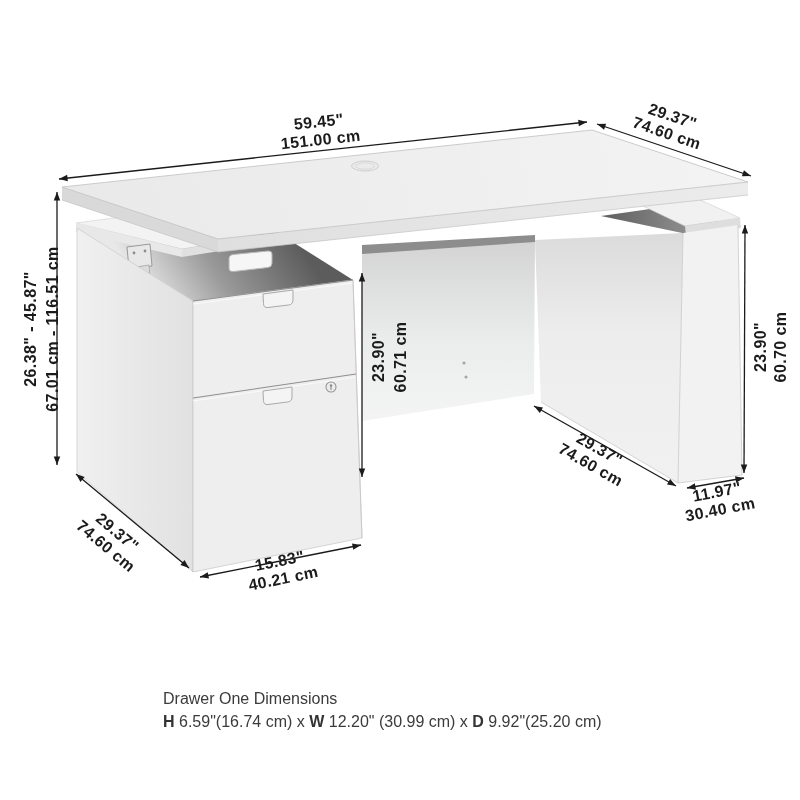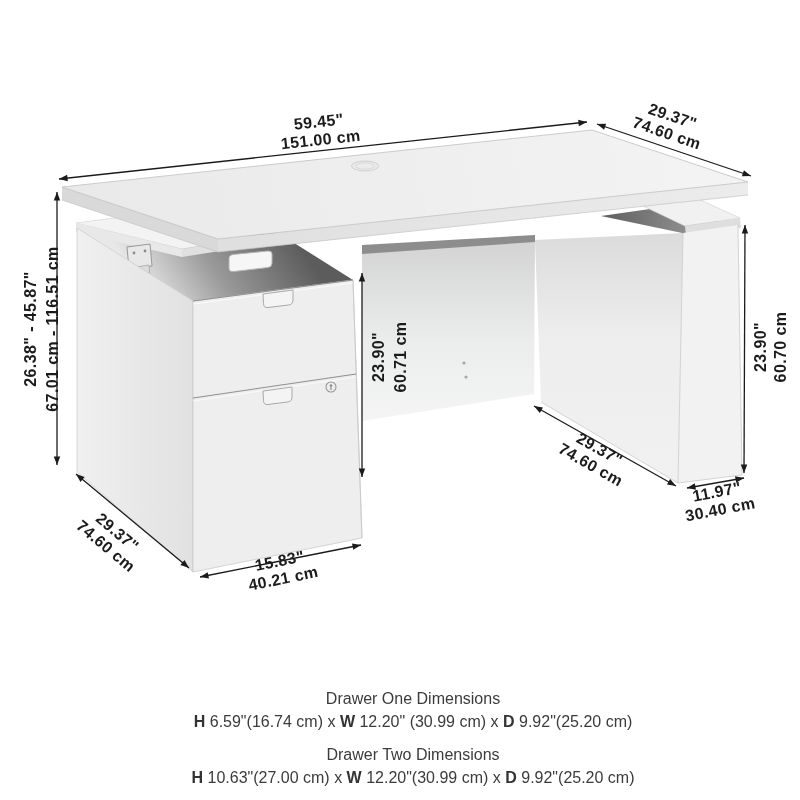--- a/index.html
+++ b/index.html
@@ -6,21 +6,21 @@
   #stage{position:relative;width:800px;height:800px;background:#ffffff;overflow:hidden;
          font-family:"Liberation Sans",sans-serif;}
   svg{position:absolute;left:0;top:0;}
   .dim-line{stroke:#1b1b1b;stroke-width:1.3;fill:none;}
   .dim-text{font-family:"Liberation Sans",sans-serif;font-size:16px;font-weight:700;
             fill:#1b1b1b;letter-spacing:.4px;}
   .edge{stroke:#c3c3c3;stroke-width:.7;fill:none;}
   .seam{stroke:#8f8f8f;stroke-width:1.1;fill:none;}
   .seam-light{stroke:#fafafa;stroke-width:1;fill:none;}
   .specs{position:absolute;left:163px;top:688px;width:500px;color:#3b3b3b;
-         font-size:16px;line-height:22.5px;text-align:center;}
+         font-size:16px;line-height:22.5px;}
   .spec-block{margin:0 0 11px 0;}
   .spec-title{margin:0;font-weight:400;}
   .spec-line{margin:0;}
   .spec-line b{font-weight:700;color:#333333;}
 </style>
 </head>
 <body>
 
 <div id="stage">
 <svg width="800" height="800" viewBox="0 0 800 800">
@@ -170,18 +170,14 @@
       <text class="dim-text" text-anchor="middle" y="12">40.21 cm</text>
     </g>
   </g>
 </svg>
 
   <div class="specs">
     <div class="spec-block">
       <p class="spec-title">Drawer One Dimensions</p>
       <p class="spec-line"><b>H</b><span> 6.59"(16.74 cm) x </span><b>W</b><span> 12.20" (30.99 cm) x </span><b>D</b><span> 9.92"(25.20 cm)</span></p>
     </div>
-    <div class="spec-block">
-      <p class="spec-title">Drawer Two Dimensions</p>
-      <p class="spec-line"><b>H</b><span> 10.63"(27.00 cm) x </span><b>W</b><span> 12.20"(30.99 cm) x </span><b>D</b><span> 9.92"(25.20 cm)</span></p>
-    </div>
   </div>
 </div>
 
 </body></html>

